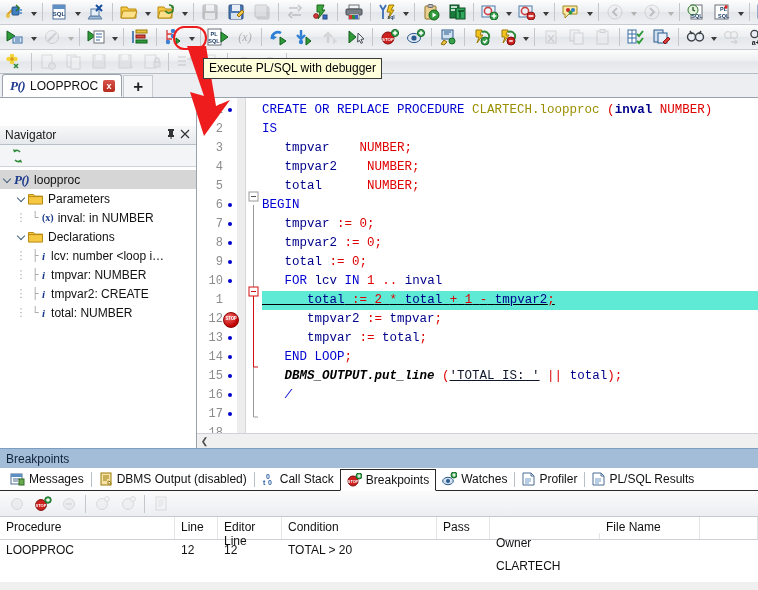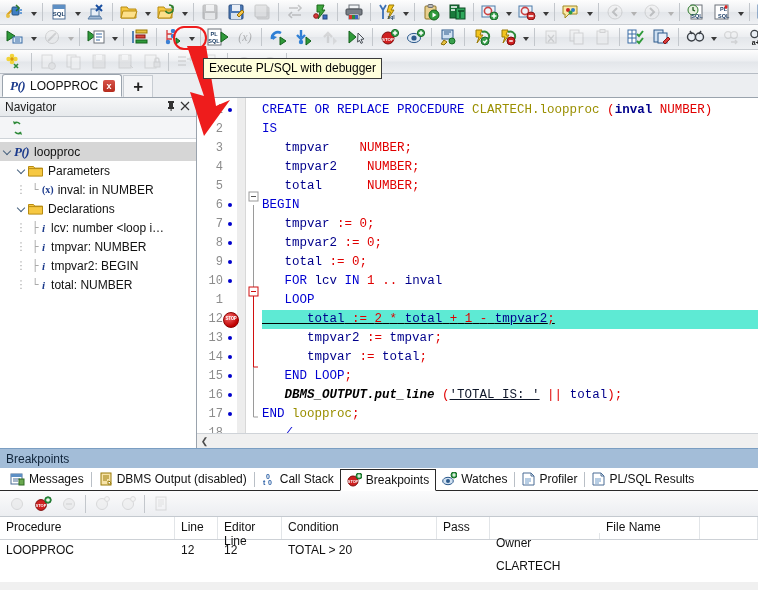--- a/index.html
+++ b/index.html
@@ -79,21 +79,21 @@
   }
 
   
   #middle{display:flex;height:350px;background:#fff;}
 
   
   #nav{width:196px;display:flex;flex-direction:column;border-right:1px solid #9aa3ad;background:#fff;}
   #navhdr{
     height:19px;display:flex;align-items:center;
     background:linear-gradient(to bottom,#f6f7f8,#e6e9ec);
-    border-bottom:1px solid #b9bfc6;padding:0 4px 0 5px;box-sizing:border-box;
+    border-bottom:1px solid #b9bfc6;padding:0 4px 0 5px;box-sizing:border-box;margin-top:28px;
   }
   #navhdr .t{flex:1;font-size:12px;color:#1a1a1a;}
   #navhdr .pin,#navhdr .xx{width:14px;text-align:center;font-size:12px;color:#333;}
   #navtb{
     height:22px;display:flex;align-items:center;padding-left:4px;
     background:#f4f5f7;border-bottom:1px solid #cfd4d9;box-sizing:border-box;
   }
   #navtree{flex:1;overflow:hidden;padding-top:3px;font-size:12px;position:relative;background:#fff;}
   .trow{height:19px;display:flex;align-items:center;white-space:nowrap;}
   .trow.sel{background:#d6d6d6;}
@@ -804,21 +804,21 @@
           <span class="guide">├</span>
           <span class="varico">i</span>
           <span class="ilbl">tmpvar: NUMBER</span>
         </div>
 
         <div class="trow">
           <span class="tw"></span>
           <span class="guide">⋮</span>
           <span class="guide">├</span>
           <span class="varico">i</span>
-          <span class="ilbl">tmpvar2: BEGIN</span>
+          <span class="ilbl">tmpvar2: CREATE</span>
         </div>
 
         <div class="trow">
           <span class="tw"></span>
           <span class="guide">⋮</span>
           <span class="guide">└</span>
           <span class="varico">i</span>
           <span class="ilbl">total: NUMBER</span>
         </div>
 
@@ -891,27 +891,25 @@
           <div class="ln"><span class="kw">CREATE OR REPLACE PROCEDURE</span> <span class="obj">CLARTECH.loopproc</span> <span class="op">(</span><span class="idb">inval</span> <span class="typ">NUMBER</span><span class="op">)</span></div>
           <div class="ln"><span class="kw">IS</span></div>
           <div class="ln">   <span class="id">tmpvar</span>    <span class="typ">NUMBER</span><span class="op">;</span></div>
           <div class="ln">   <span class="id">tmpvar2</span>    <span class="typ">NUMBER</span><span class="op">;</span></div>
           <div class="ln">   <span class="id">total</span>      <span class="typ">NUMBER</span><span class="op">;</span></div>
           <div class="ln"><span class="kw">BEGIN</span></div>
           <div class="ln">   <span class="id">tmpvar</span> <span class="op">:=</span> <span class="num">0</span><span class="op">;</span></div>
           <div class="ln">   <span class="id">tmpvar2</span> <span class="op">:=</span> <span class="num">0</span><span class="op">;</span></div>
           <div class="ln">   <span class="id">total</span> <span class="op">:=</span> <span class="num">0</span><span class="op">;</span></div>
           <div class="ln">   <span class="kw">FOR</span> <span class="id">lcv</span> <span class="kw">IN</span> <span class="num">1</span> <span class="op">..</span> <span class="id">inval</span></div>
-          <div class="ln">   <span class="kw">LOOP</span></div>
           <div class="ln hl">      <span class="id">total</span> <span class="op">:=</span> <span class="num">2</span> <span class="op">*</span> <span class="id">total</span> <span class="op">+</span> <span class="num">1</span> <span class="op">-</span> <span class="id">tmpvar2</span><span class="op">;</span></div>
           <div class="ln">      <span class="id">tmpvar2</span> <span class="op">:=</span> <span class="id">tmpvar</span><span class="op">;</span></div>
           <div class="ln">      <span class="id">tmpvar</span> <span class="op">:=</span> <span class="id">total</span><span class="op">;</span></div>
           <div class="ln">   <span class="kw">END LOOP</span><span class="op">;</span></div>
           <div class="ln">   <span class="blt">DBMS_OUTPUT.put_line</span> <span class="op">(</span><span class="str">'TOTAL IS: '</span> <span class="op">||</span> <span class="id">total</span><span class="op">);</span></div>
-          <div class="ln"><span class="kw">END</span> <span class="obj">loopproc</span><span class="op">;</span></div>
           <div class="ln">   <span class="slash">/</span></div>
         </div>
       </div>
 
       <div id="hscroll">
         <div class="lbtn">❮</div>
         <div class="track"></div>
       </div>
     </div>
   </div>

